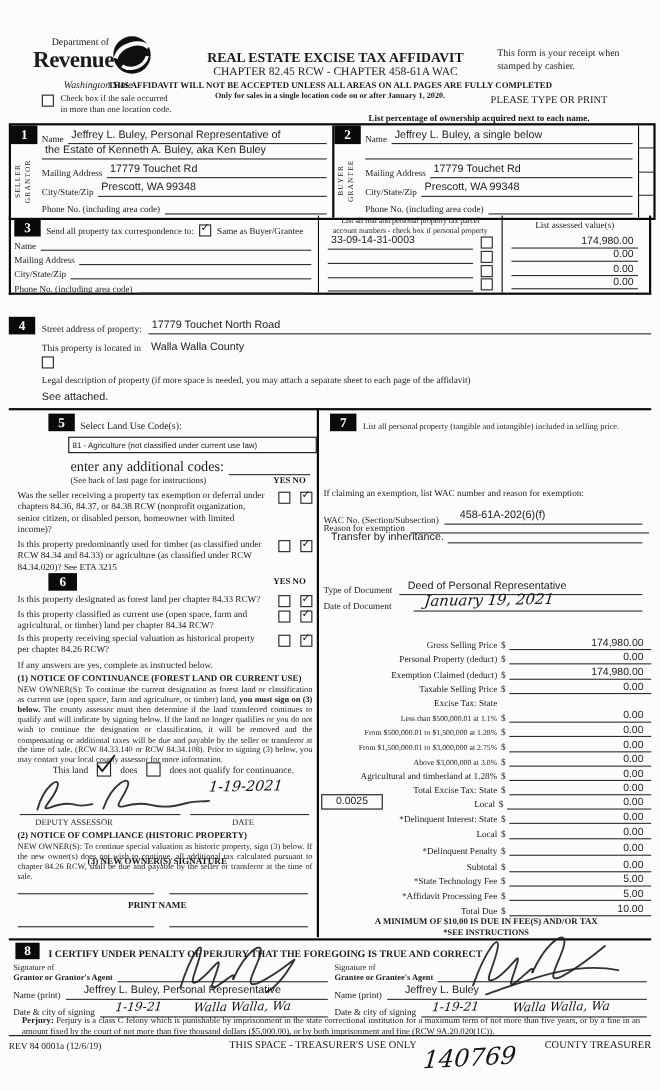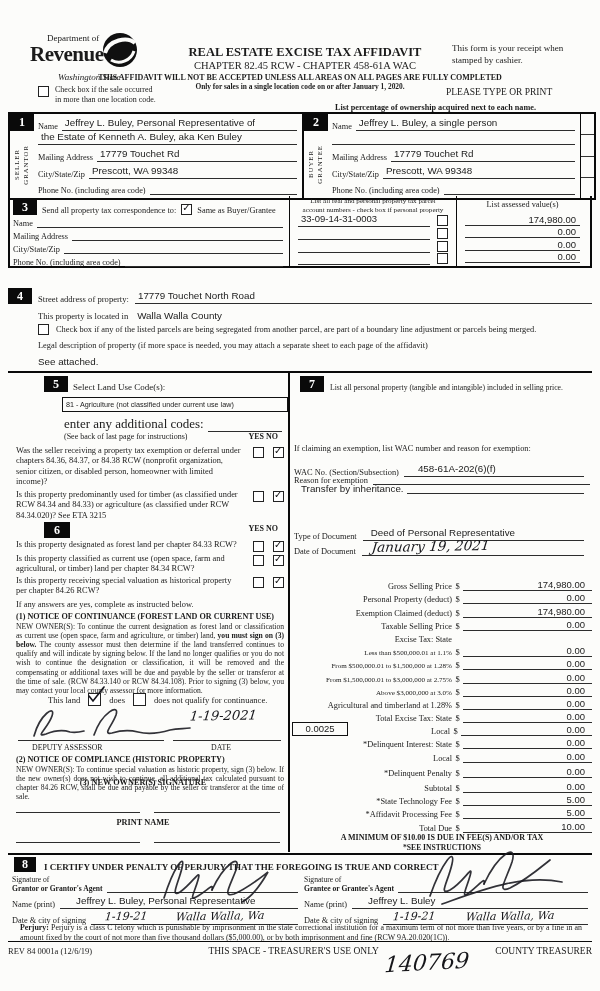--- a/index.html
+++ b/index.html
@@ -119,21 +119,21 @@
     </div>
     <div class="half rgt">
       <span class="nb" style="position:absolute;left:0;top:0;height:17px;">2</span>
       <div class="side">
         <span class="vword">BUYER</span>
         <span class="vword">GRANTEE</span>
       </div>
       <div class="fields" style="margin-right:14px;">
         <div class="f" style="height:16px;">
           <span class="flabel">Name</span>
-          <span class="ln"><span class="fval">Jeffrey L. Buley, a single person</span></span>
+          <span class="ln"><span class="fval">Jeffrey L. Buley, a single below</span></span>
         </div>
         <div class="f" style="height:14px;">
             <span class="ln"></span>
           </div>
         <div class="f" style="height:17px;">
           <span class="flabel">Mailing Address</span>
           <span class="ln"><span class="fval">17779 Touchet Rd</span></span>
         </div>
         <div class="f" style="height:17px;">
           <span class="flabel">City/State/Zip</span>
@@ -222,21 +222,20 @@
       <span class="nb" style="height:16px;line-height:16px;">4</span>
       <span class="flabel" style="font-size:8.6px;">Street address of property:</span>
       <span class="ln"><span class="fval">17779 Touchet North Road</span></span>
     </div>
     <div class="row" style="gap:6px;height:17px;margin-left:30px;">
       <span class="flabel" style="font-size:8.6px;">This property is located in</span>
       <span class="fval">Walla Walla County</span>
     </div>
     <div class="row" style="gap:7px;height:17px;margin-left:30px;align-items:center;">
       <span class="cb"></span>
-      <span style="font-size:8.4px;">Check box if any of the listed parcels are being segregated from another parcel, are part of a boundary line adjustment or parcels being merged.</span>
     </div>
     <div style="font-size:8.4px;margin-left:30px;height:16px;line-height:16px;">Legal description of property (if more space is needed, you may attach a separate sheet to each page of the affidavit)</div>
     <div class="fval" style="margin-left:30px;height:16px;line-height:16px;padding:0;">See attached.</div>
   </div>
 
   <div class="abs" style="left:8px;top:371px;width:584px;height:2px;background:#0a0a0a;"></div>
   <div class="abs" style="left:288px;top:371px;width:1.5px;height:481px;background:#0a0a0a;"></div>
 
   <div class="abs" style="left:8px;top:374px;width:278px;">
     <div class="abs row" style="left:36px;top:2px;gap:5px;">
@@ -346,21 +345,21 @@
       <span class="ln"></span>
     </div>
     <div class="abs row" style="left:6px;top:108px;right:8px;">
       <span class="fval">Transfer by inheritance.</span>
         <span class="ln"></span>
     </div>
     <div class="abs row" style="left:2px;top:148px;right:8px;gap:6px;">
       <span class="flabel" style="font-size:8.4px;">Type of Document</span>
       <span class="ln"><span class="fval" style="padding-left:8px;">Deed of Personal Representative</span></span>
     </div>
-    <div class="abs row" style="left:2px;top:163px;right:8px;gap:6px;">
+    <div class="abs row" style="left:2px;top:163px;right:8px;gap:20px;">
       <span class="flabel" style="font-size:8.4px;">Date of Document</span>
       <span class="ln" style="min-height:15px;"><span class="hand" style="font-size:13.5px;padding-left:10px;">January 19, 2021</span></span>
     </div>
 
     <div class="abs" style="left:0;top:204px;right:0;">
       <div class="trow">
           <span class="tlabel">Gross Selling Price</span>
           <span class="td">$</span>
           <span class="tln">174,980.00</span>
         </div>

